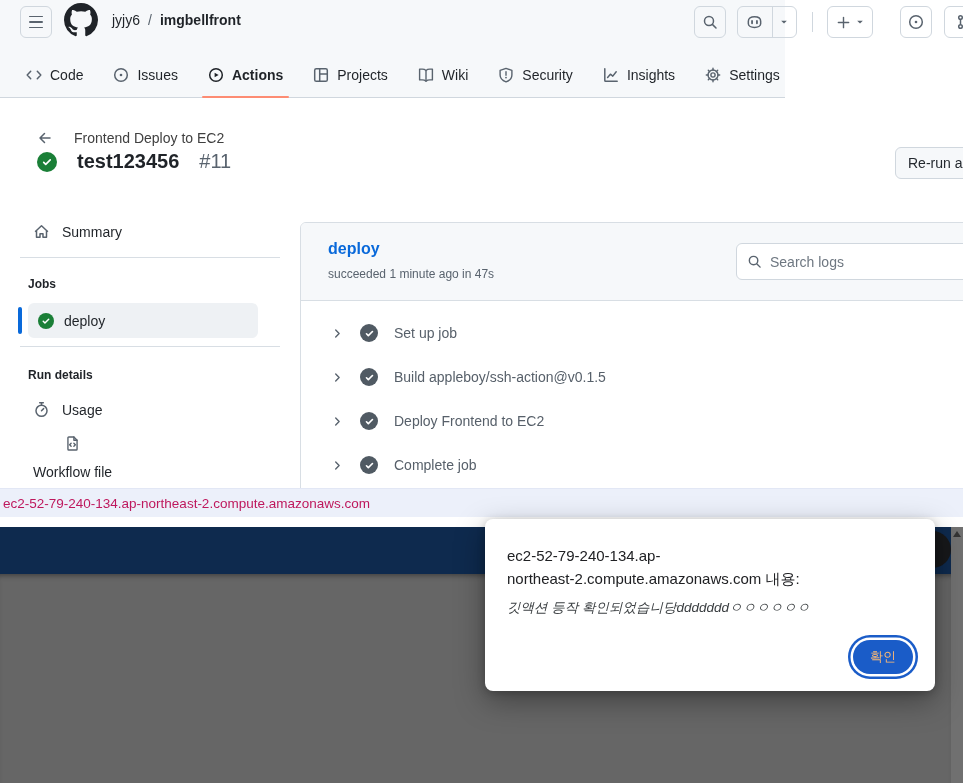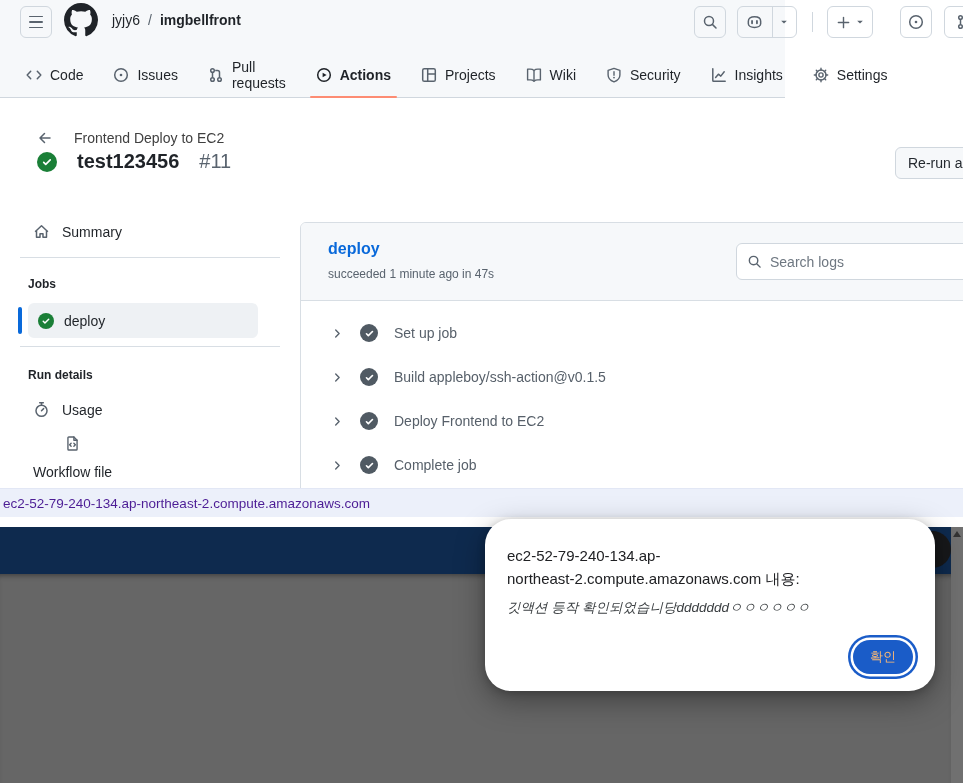--- a/index.html
+++ b/index.html
@@ -59,31 +59,31 @@
   .log-search { position:absolute; left:435px; top:20px; width:250px; height:37px; background:#fff; border:1px solid #d0d7de; border-radius:6px; display:flex; align-items:center; gap:8px; padding:0 10px; color:#59636e; }
   .log-search input { border:none; outline:none; font-size:14px; color:#14532d; width:170px; background:transparent; font-family:inherit; }
   .log-search input::placeholder { color:#6e7781; }
   .steps { padding-top:10px; }
   .step-row { height:44px; display:flex; align-items:center; padding-left:30px; gap:10px; cursor:pointer; }
   .step-row .chev { color:#59636e; display:flex; }
   .step-circle { width:18px; height:18px; border-radius:50%; background:#505a63; display:flex; align-items:center; justify-content:center; margin-left:6px; }
   .step-name { font-size:14px; color:#57606a; margin-left:6px; }
 
   
-  .status-bar { position:absolute; left:0; top:488px; width:963px; height:29px; background:#ecf0fa; border-top:1px solid #e2e7f5; display:flex; align-items:center; padding-left:3px; font-size:13.5px; color:#4c1d95; z-index:3; }
+  .status-bar { position:absolute; left:0; top:488px; width:963px; height:29px; background:#ecf0fa; border-top:1px solid #e2e7f5; display:flex; align-items:center; padding-left:3px; font-size:13.5px; color:#be185d; z-index:3; }
 
   
   .site-navy { position:absolute; left:0; top:527px; width:951px; height:47px; background:#0e2a4e; z-index:1; }
   .site-circle { position:absolute; left:914px; top:531px; width:37px; height:37px; border-radius:50%; background:#17181a; z-index:2; }
   .site-gray { position:absolute; left:0; top:574px; width:951px; height:209px; background:#666666; box-shadow:inset 0 5px 5px -3px rgba(0,0,0,.35); z-index:1; }
   .site-scrollbar { position:absolute; right:0; top:527px; width:12px; height:256px; background:#707070; z-index:2; }
   .scroll-up-arrow { position:absolute; right:2px; top:531px; width:0; height:0; border-left:4px solid transparent; border-right:4px solid transparent; border-bottom:6px solid #333333; z-index:3; }
 
   
-  .alert { position:absolute; left:485px; top:519px; width:450px; height:172px; background:#ffffff; border-radius:26px; box-shadow:0 10px 30px rgba(0,0,0,.35), 0 2px 8px rgba(0,0,0,.2); z-index:5; padding:25px 22px 16px 22px; }
+  .alert { position:absolute; left:485px; top:519px; width:450px; height:172px; background:#ffffff; border-radius:8px; box-shadow:0 10px 30px rgba(0,0,0,.35), 0 2px 8px rgba(0,0,0,.2); z-index:5; padding:25px 22px 16px 22px; }
   .alert-title { font-size:15px; line-height:23px; color:#202124; }
   .alert-msg { margin-top:9px; font-size:13.5px; color:#3c4043;font-style:italic; }
   .alert-ok { position:absolute; right:22px; bottom:17px; background:#1a5cc8; color:#fdba74; border:none; border-radius:18px; padding:8px 17px; font-size:13px; font-family:inherit; cursor:pointer; box-shadow:0 0 0 2.5px #ffffff, 0 0 0 5px #1a5cc8; }
 
   svg { display:block; }
 </style>
 </head>
 <body>
 
 <div class="screen">
@@ -178,31 +178,20 @@
       </div>
       <div class="tab">
         <span class="ticon">
             <svg width="16" height="16" viewBox="0 0 16 16" fill="none" stroke="#59636e" stroke-width="1.5">
               <circle cx="8" cy="8" r="6.3"></circle>
               <circle cx="8" cy="8" r="1.3" fill="#59636e" stroke="none"></circle>
             </svg>
           </span>
         <span>Issues</span>
       </div>
-      <div class="tab">
-        <span class="ticon">
-            <svg width="16" height="16" viewBox="0 0 16 16" fill="none" stroke="#59636e" stroke-width="1.5">
-              <circle cx="4.5" cy="3.5" r="1.8"></circle>
-              <circle cx="4.5" cy="12.5" r="1.8"></circle>
-              <circle cx="11.5" cy="12.5" r="1.8"></circle>
-              <path d="M4.5 5.4v5.2M7.2 3.5h2.3a2 2 0 0 1 2 2v5.1"></path>
-            </svg>
-          </span>
-        <span>Pull requests</span>
-      </div>
       <div class="tab active">
         <span class="ticon">
             <svg width="16" height="16" viewBox="0 0 16 16" fill="none" stroke="#1f2328" stroke-width="1.5">
               <circle cx="8" cy="8" r="6.3"></circle>
               <path d="M6.6 5.7 10.6 8l-4 2.3z" fill="#1f2328" stroke="none"></path>
             </svg>
           </span>
         <span>Actions</span>
       </div>
       <div class="tab">

